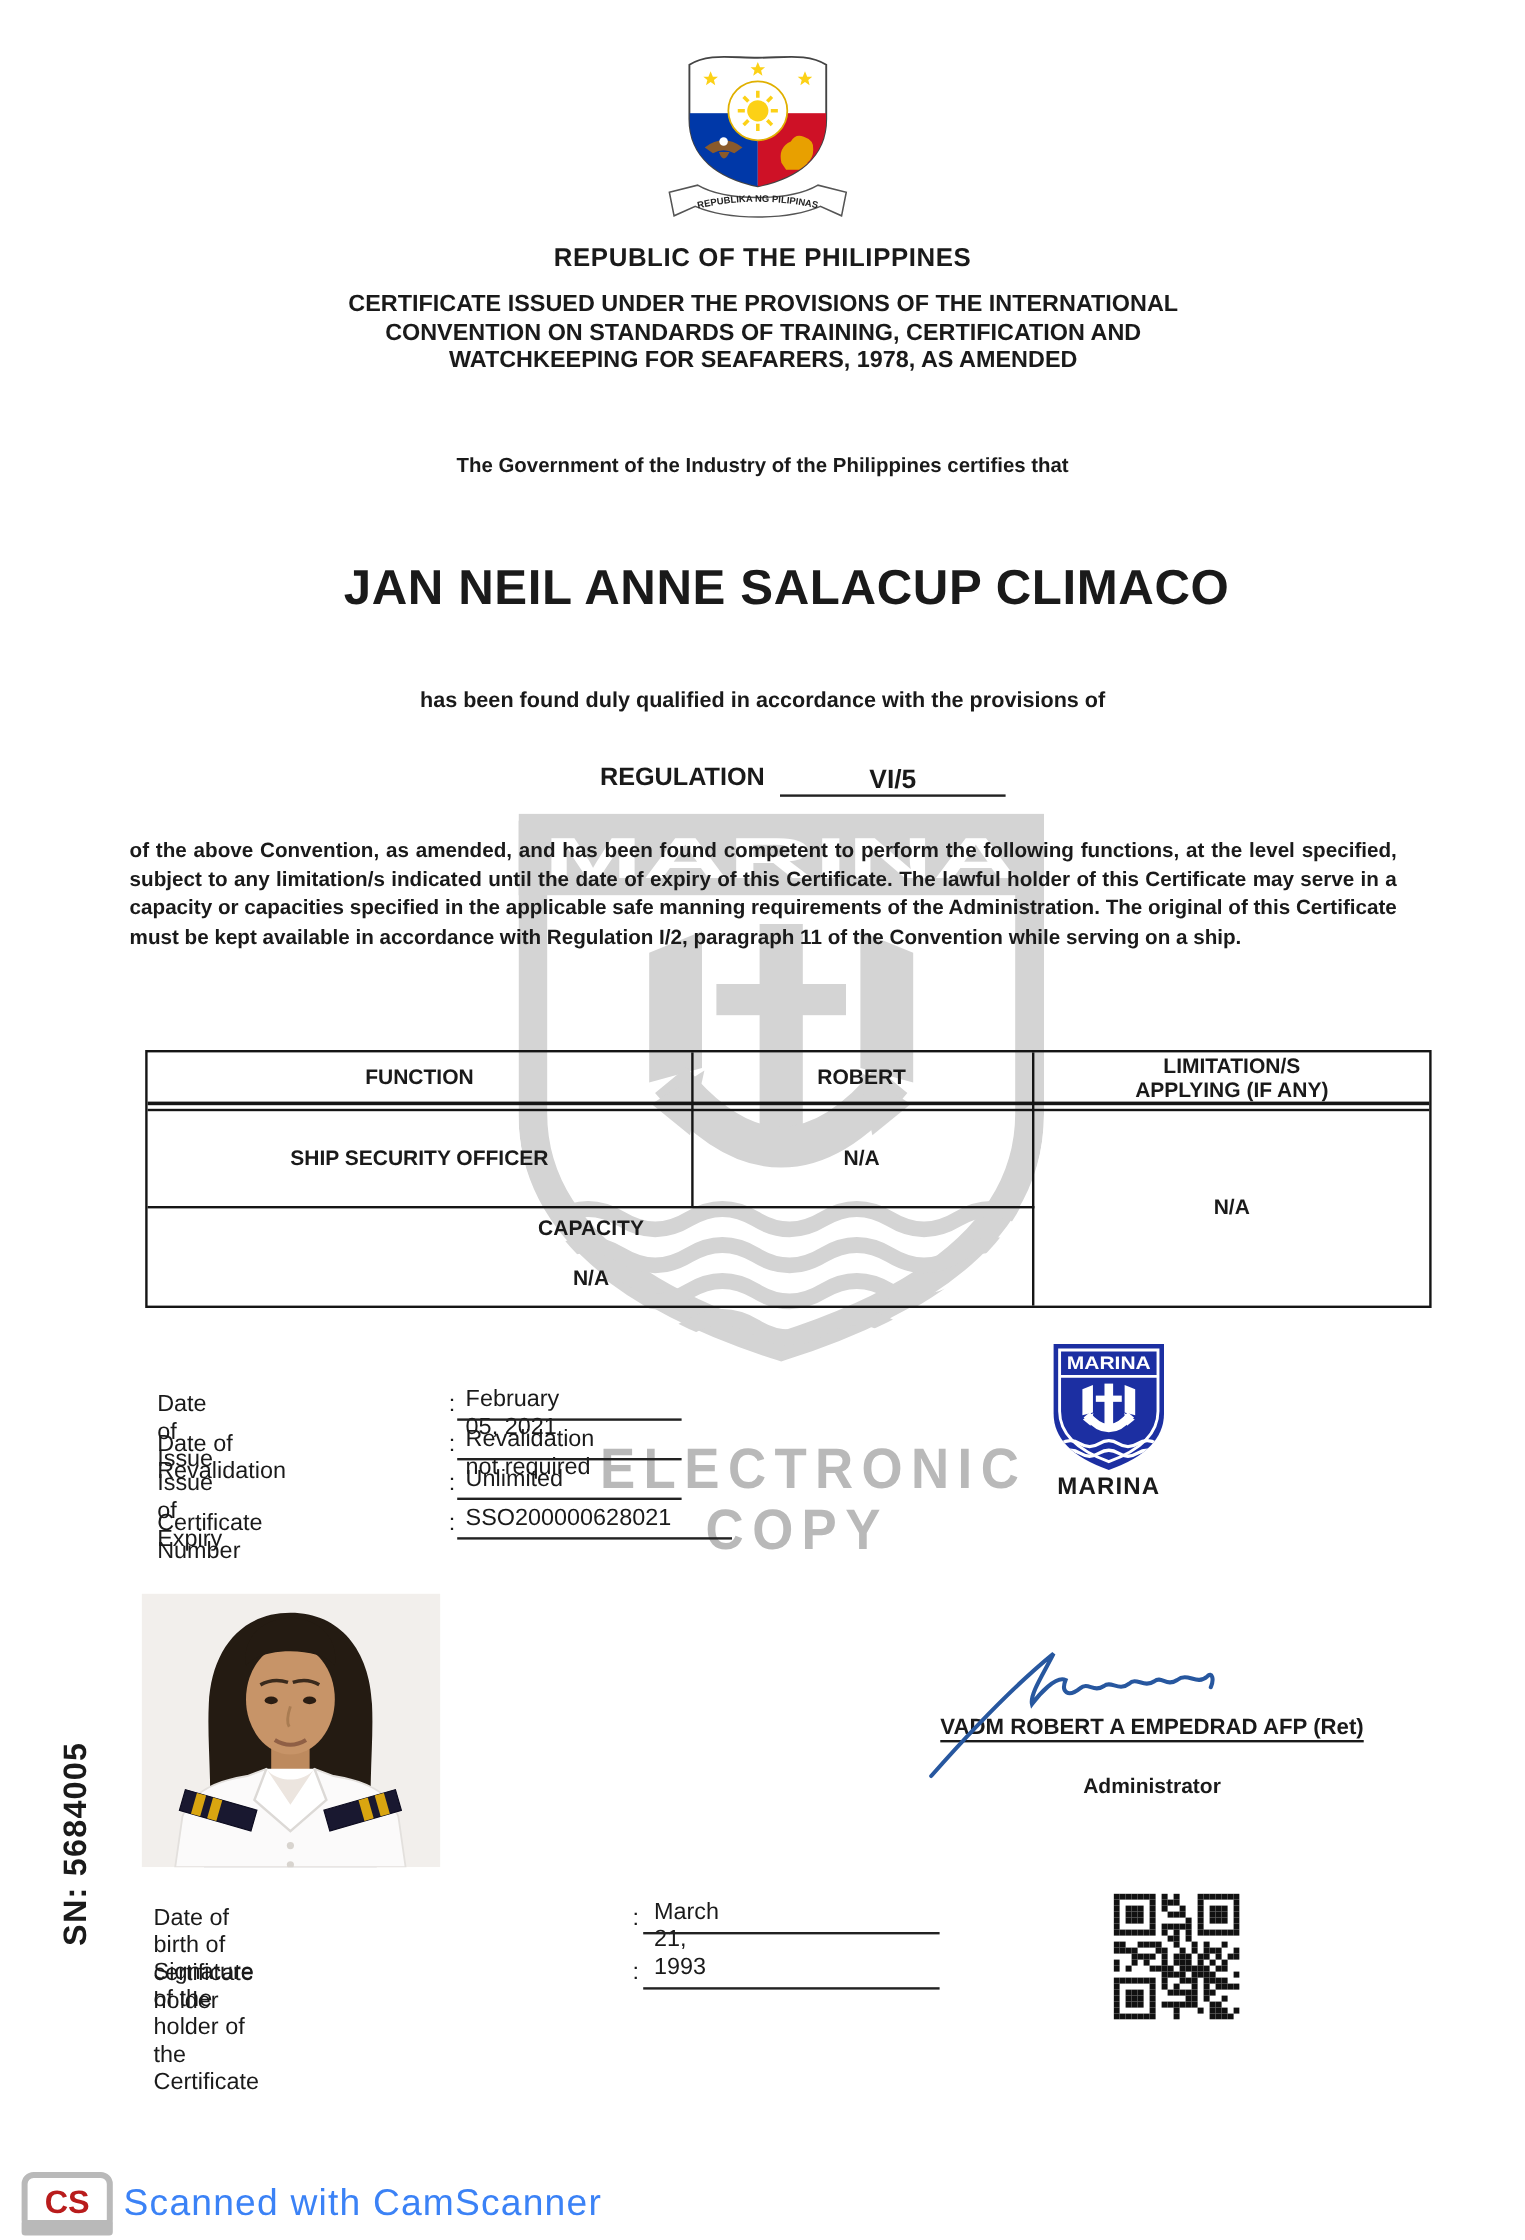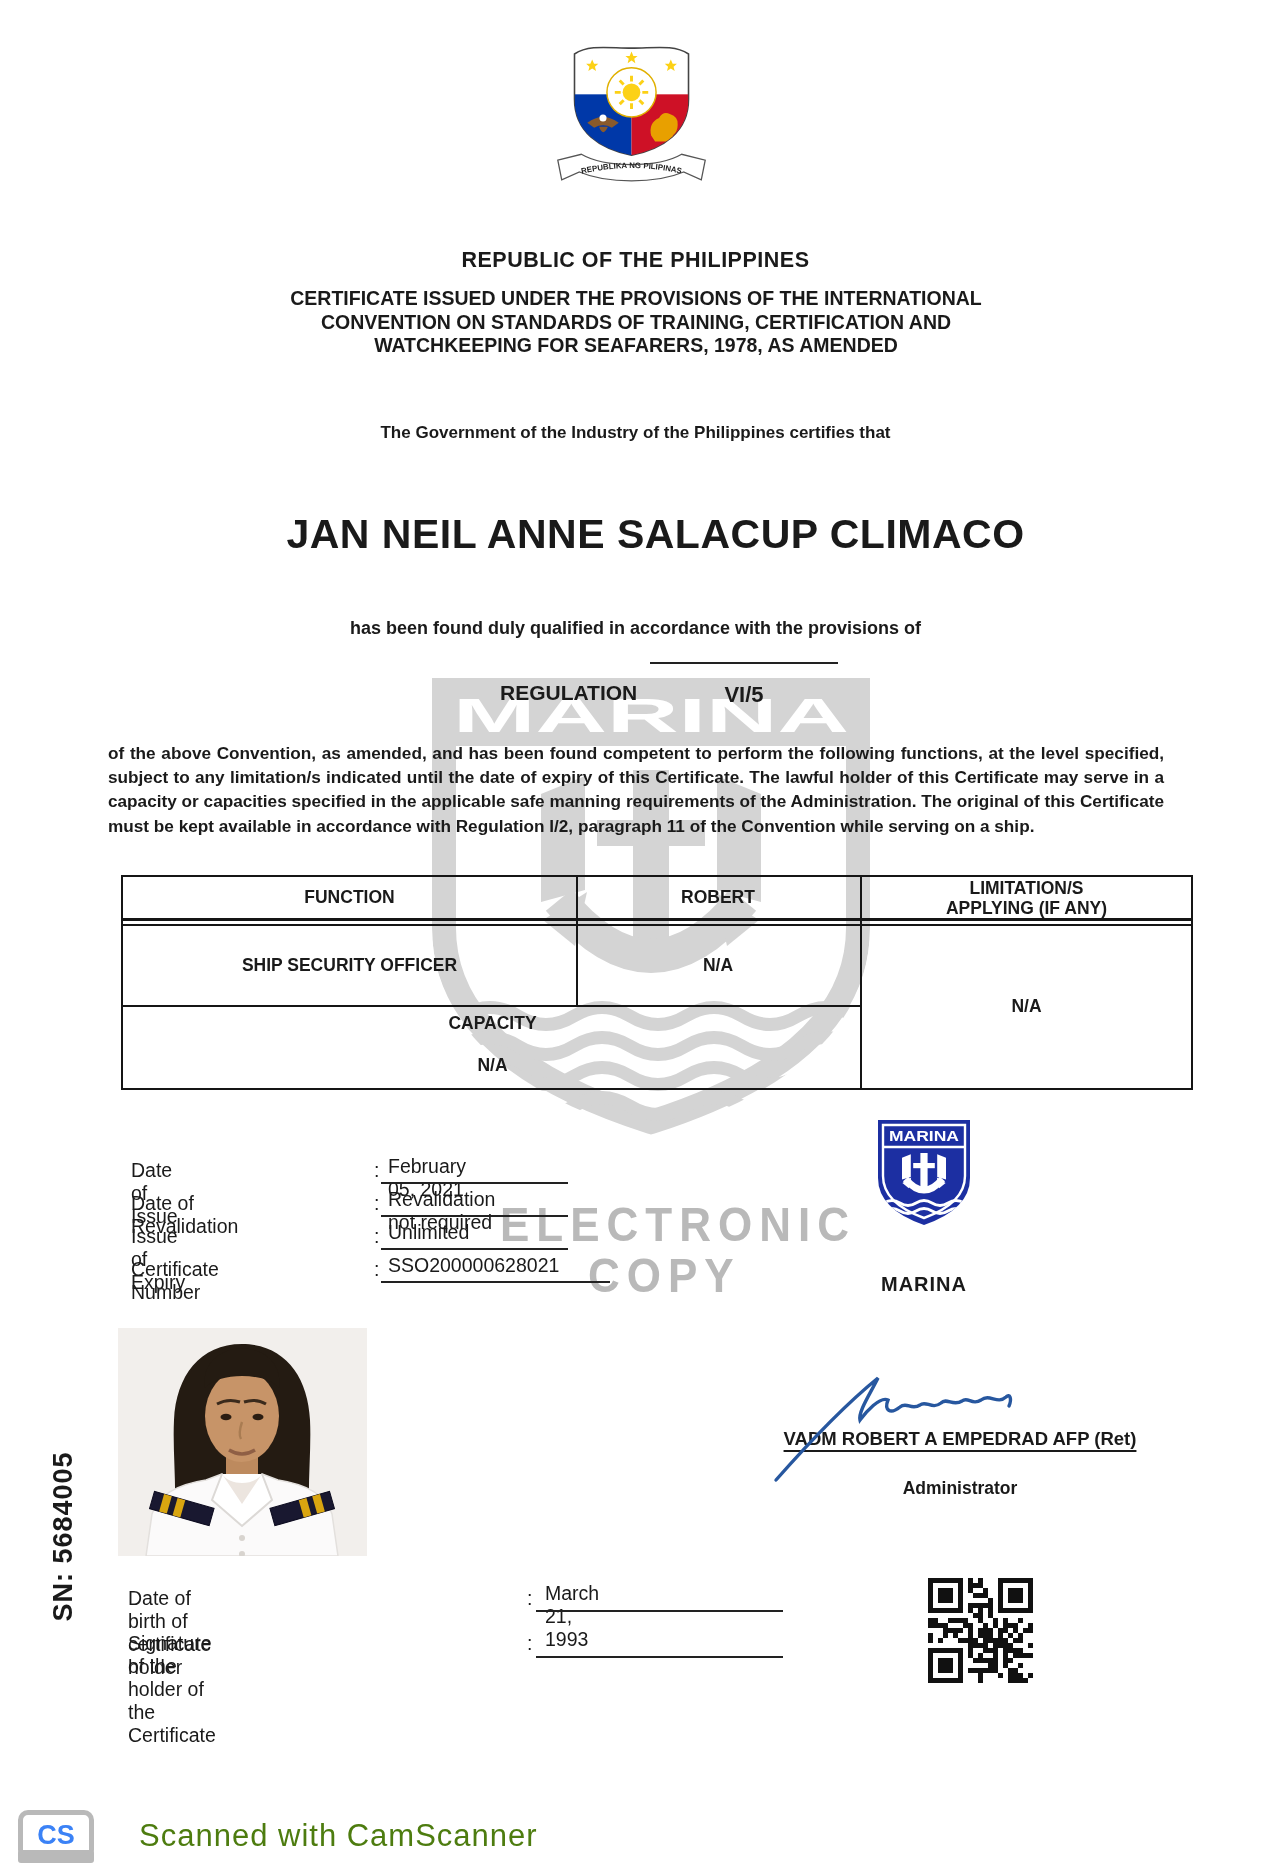--- a/index.html
+++ b/index.html
@@ -3,21 +3,21 @@
 <meta charset="utf-8">
 <style>
   html,body{margin:0;padding:0;background:#e9e9e9;}
   #canvas{
     position:relative;width:1271px;height:1867px;margin:0 auto;
     background:#ffffff;overflow:hidden;
     font-family:"Liberation Sans",sans-serif;color:#1a1a1a;
   }
   .abs{position:absolute;}
   .ctr{left:10px;width:1251px;text-align:center;}
-  .b{font-weight:700;margin-top:45px;}
+  .b{font-weight:700;}
   
   .wm-word{
     position:absolute;color:#b9b9b9;font-weight:700;
     letter-spacing:7px;font-size:44px;transform:scaleY(1.08);
     font-family:"Liberation Sans",sans-serif;
   }
   
   #cert-table{position:absolute;left:121px;top:875px;width:1072px;height:215px;
     border:2px solid #151515;box-sizing:border-box;font-size:17.5px;font-weight:700;}
   .tline{position:absolute;background:#151515;}
@@ -33,24 +33,24 @@
   .bot-value{position:absolute;left:545px;font-size:19.5px;}
   .bot-line{position:absolute;left:536px;width:247px;border-top:2px solid #222;height:0;}
   #sig-block{position:absolute;left:720px;top:1428px;width:480px;text-align:center;}
   #sig-name{font-size:18.5px;font-weight:700;text-decoration:underline;text-decoration-thickness:2px;text-underline-offset:5px;}
   #sig-title{margin-top:28px;font-size:17.5px;font-weight:700;}
   #sig-org{margin-top:7px;font-size:17.5px;font-weight:700;}
   #serial{
     position:absolute;left:-33px;top:1521px;width:192px;text-align:center;
     transform:rotate(-90deg);font-size:27px;font-weight:700;letter-spacing:1px;
   }
-  #footer-text{position:absolute;left:103px;top:1818px;font-size:31px;color:#4d7c0f;letter-spacing:1px;margin-left:36px;}
+  #footer-text{position:absolute;left:103px;top:1818px;font-size:31px;color:#3b82f6;letter-spacing:1px;}
   #cs-badge{position:absolute;left:18px;top:1810px;width:66px;height:40px;
     border:5px solid #b9b9b9;border-radius:10px;display:flex;align-items:center;justify-content:center;
-    font-size:27px;font-weight:700;color:#3b82f6;}
+    font-size:27px;font-weight:700;color:#b91c1c;}
   #cs-base{position:absolute;left:18px;top:1850px;width:76px;height:13px;background:#b9b9b9;border-radius:3px;}
 </style>
 </head>
 <body>
 
 <div id="canvas">
 
   <svg class="abs" style="left:432px;top:678px;z-index:1;" viewBox="0 0 438 460" width="438" height="460">
     <defs>
       <clipPath id="wmclip">

